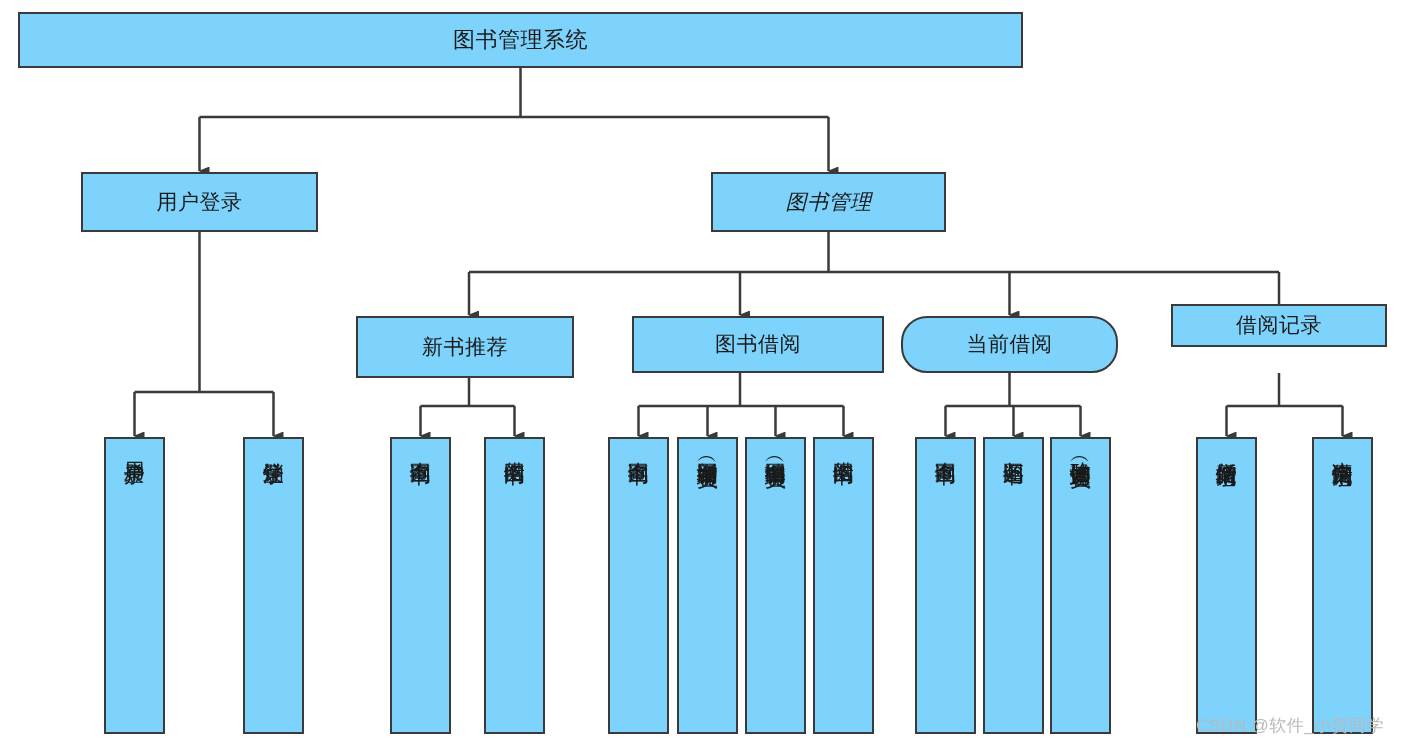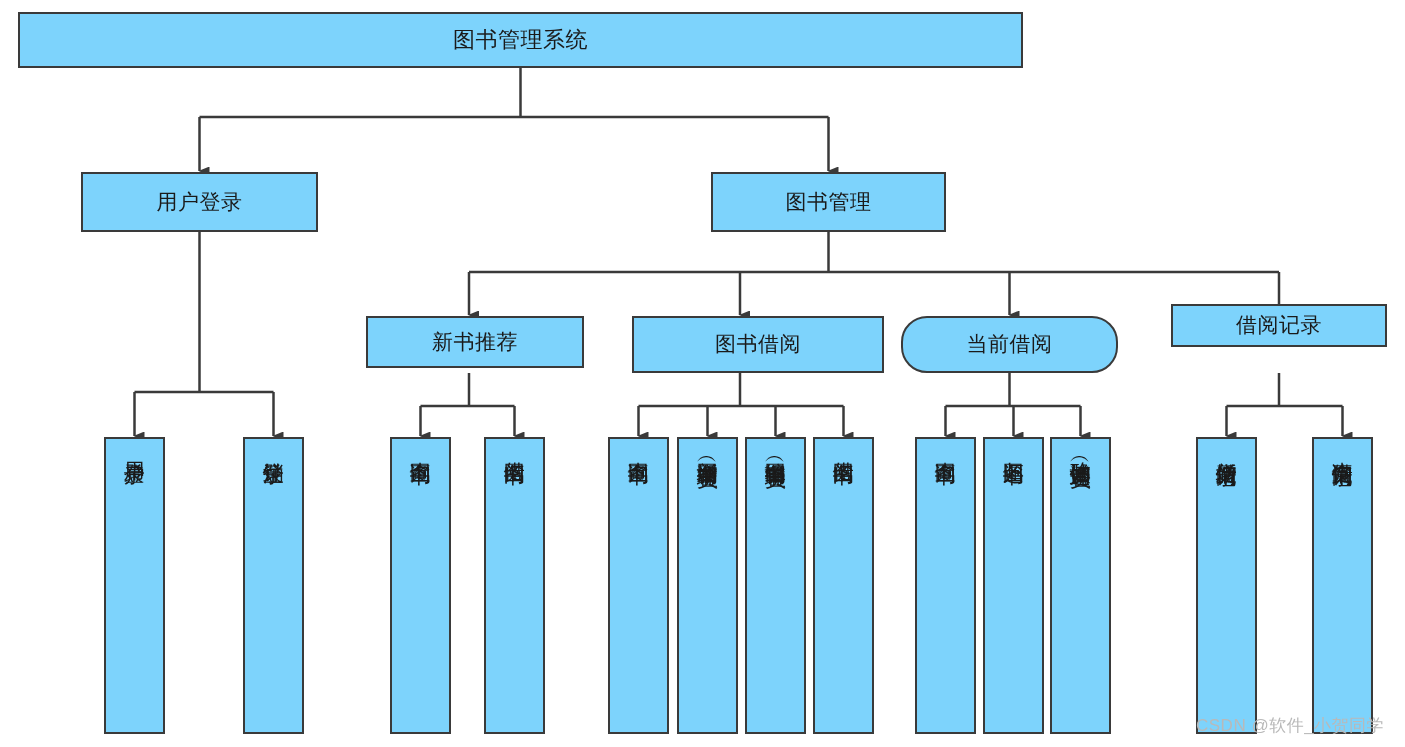--- a/index.html
+++ b/index.html
@@ -118,24 +118,24 @@
       </g>
   </svg>
 
   <div id="node-layer">
       <div class="node horiz root" style="left: 18px; top: 12px; width: 1005px; height: 56px;">
         <span class="label">图书管理系统</span>
       </div>
       <div class="node horiz" style="left: 81px; top: 172px; width: 237px; height: 60px;">
         <span class="label">用户登录</span>
       </div>
-      <div class="node horiz" style="left: 711px; top: 172px; width: 235px; height: 60px;">
+      <div class="node horiz" style="left: 711px; top: 172px; width: 235px; height: 60px; font-style: italic;">
         <span class="label">图书管理</span>
       </div>
-      <div class="node horiz" style="left: 366px; top: 316px; width: 218px; height: 52px;">
+      <div class="node horiz" style="left: 356px; top: 316px; width: 218px; height: 62px;">
         <span class="label">新书推荐</span>
       </div>
       <div class="node horiz" style="left: 632px; top: 316px; width: 252px; height: 57px;">
         <span class="label">图书借阅</span>
       </div>
       <div class="node horiz" style="left: 901px; top: 316px; width: 217px; height: 57px; border-radius: 26px;">
         <span class="label">当前借阅</span>
       </div>
       <div class="node horiz" style="left: 1171px; top: 304px; width: 216px; height: 43px;">
         <span class="label">借阅记录</span>

